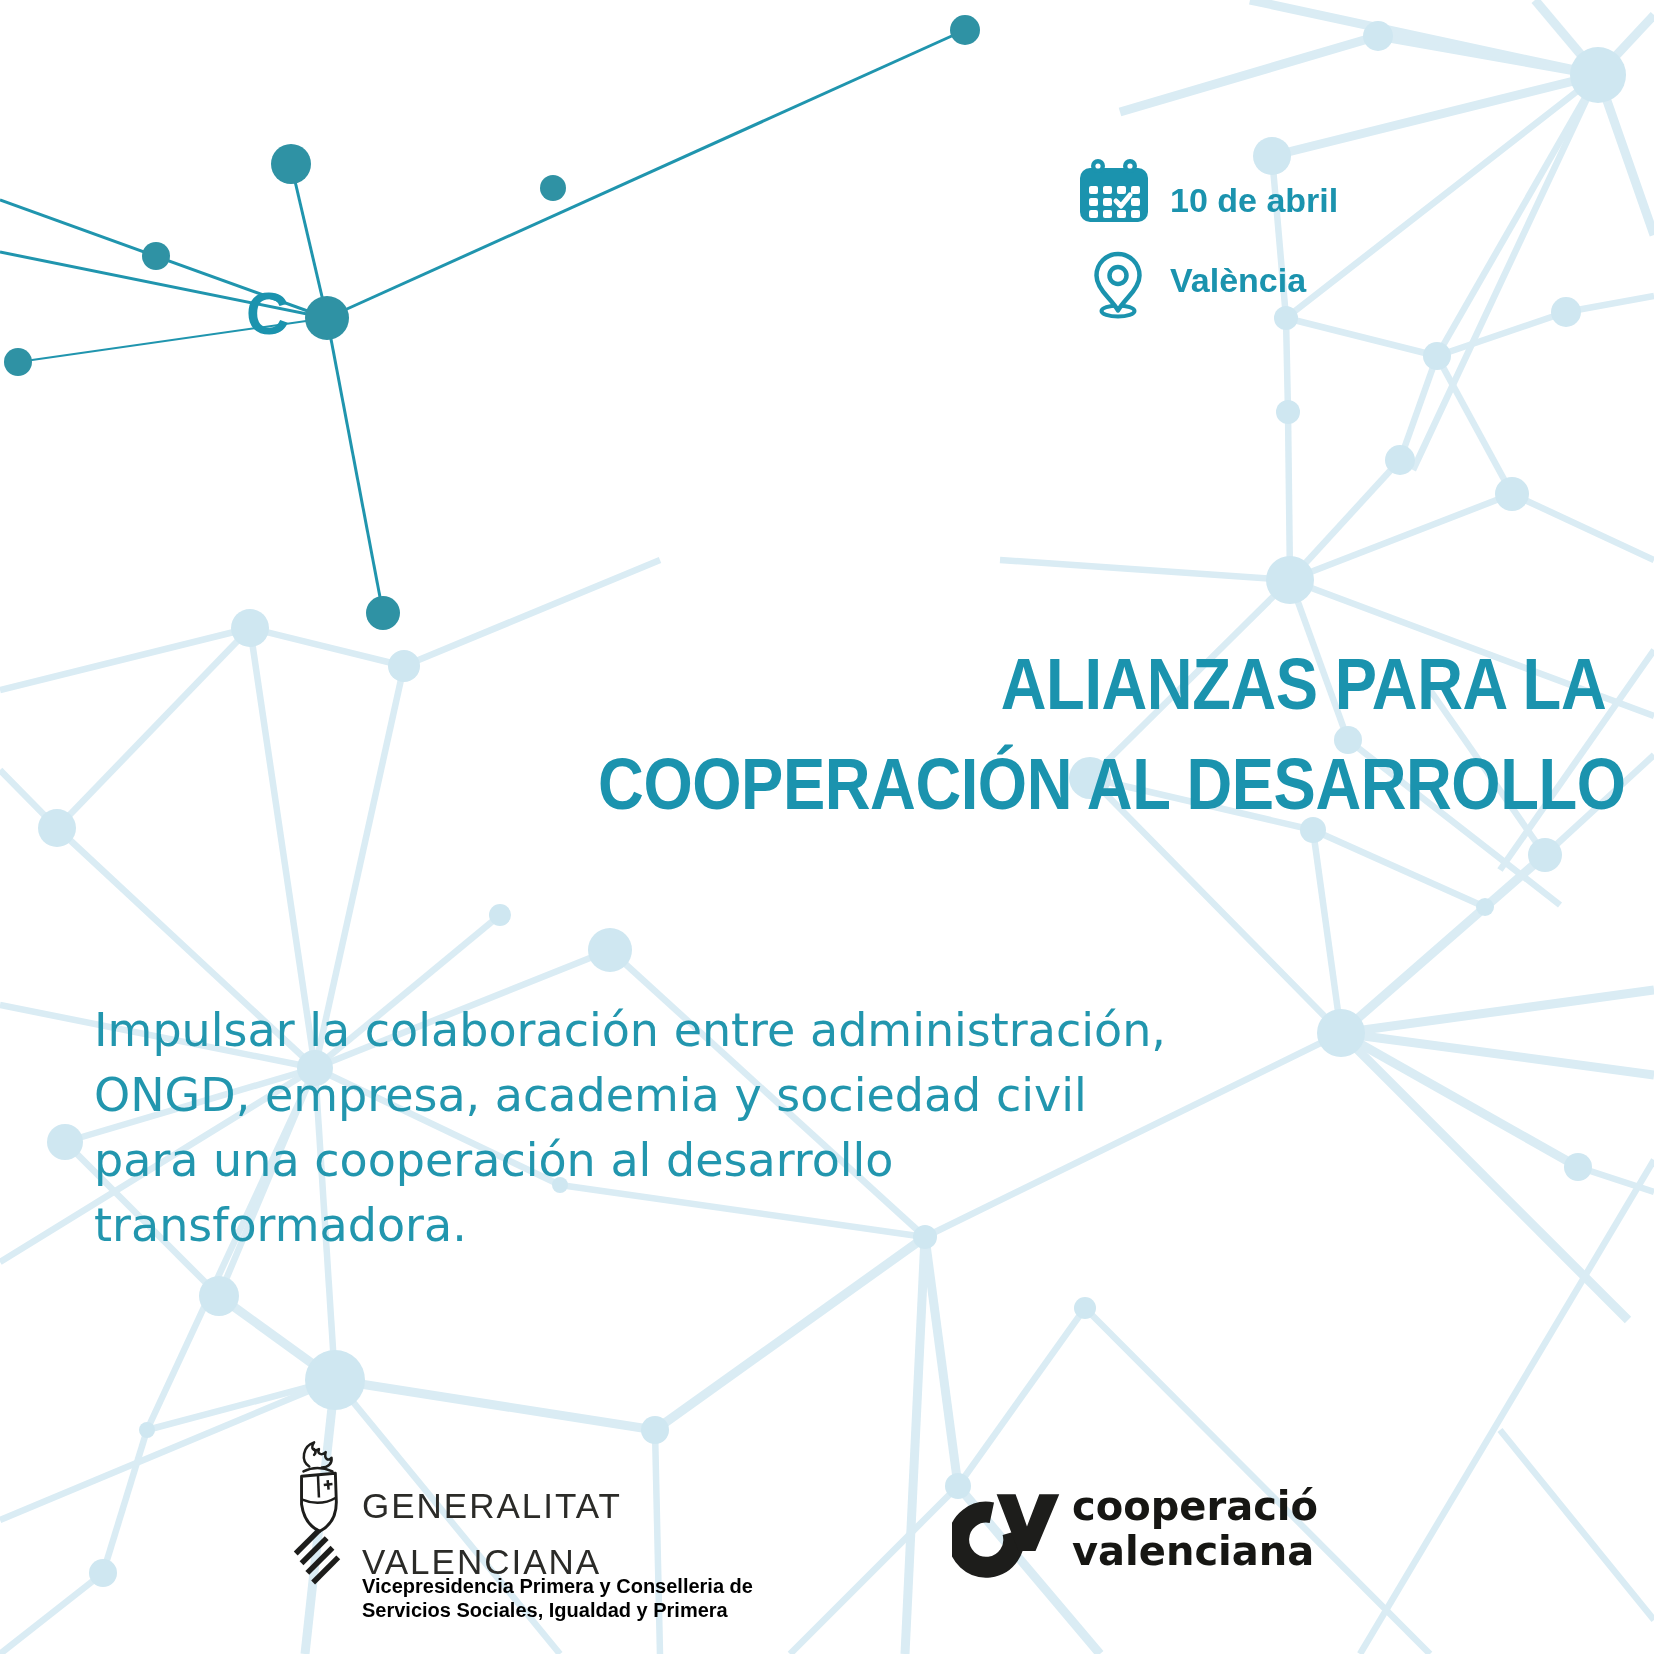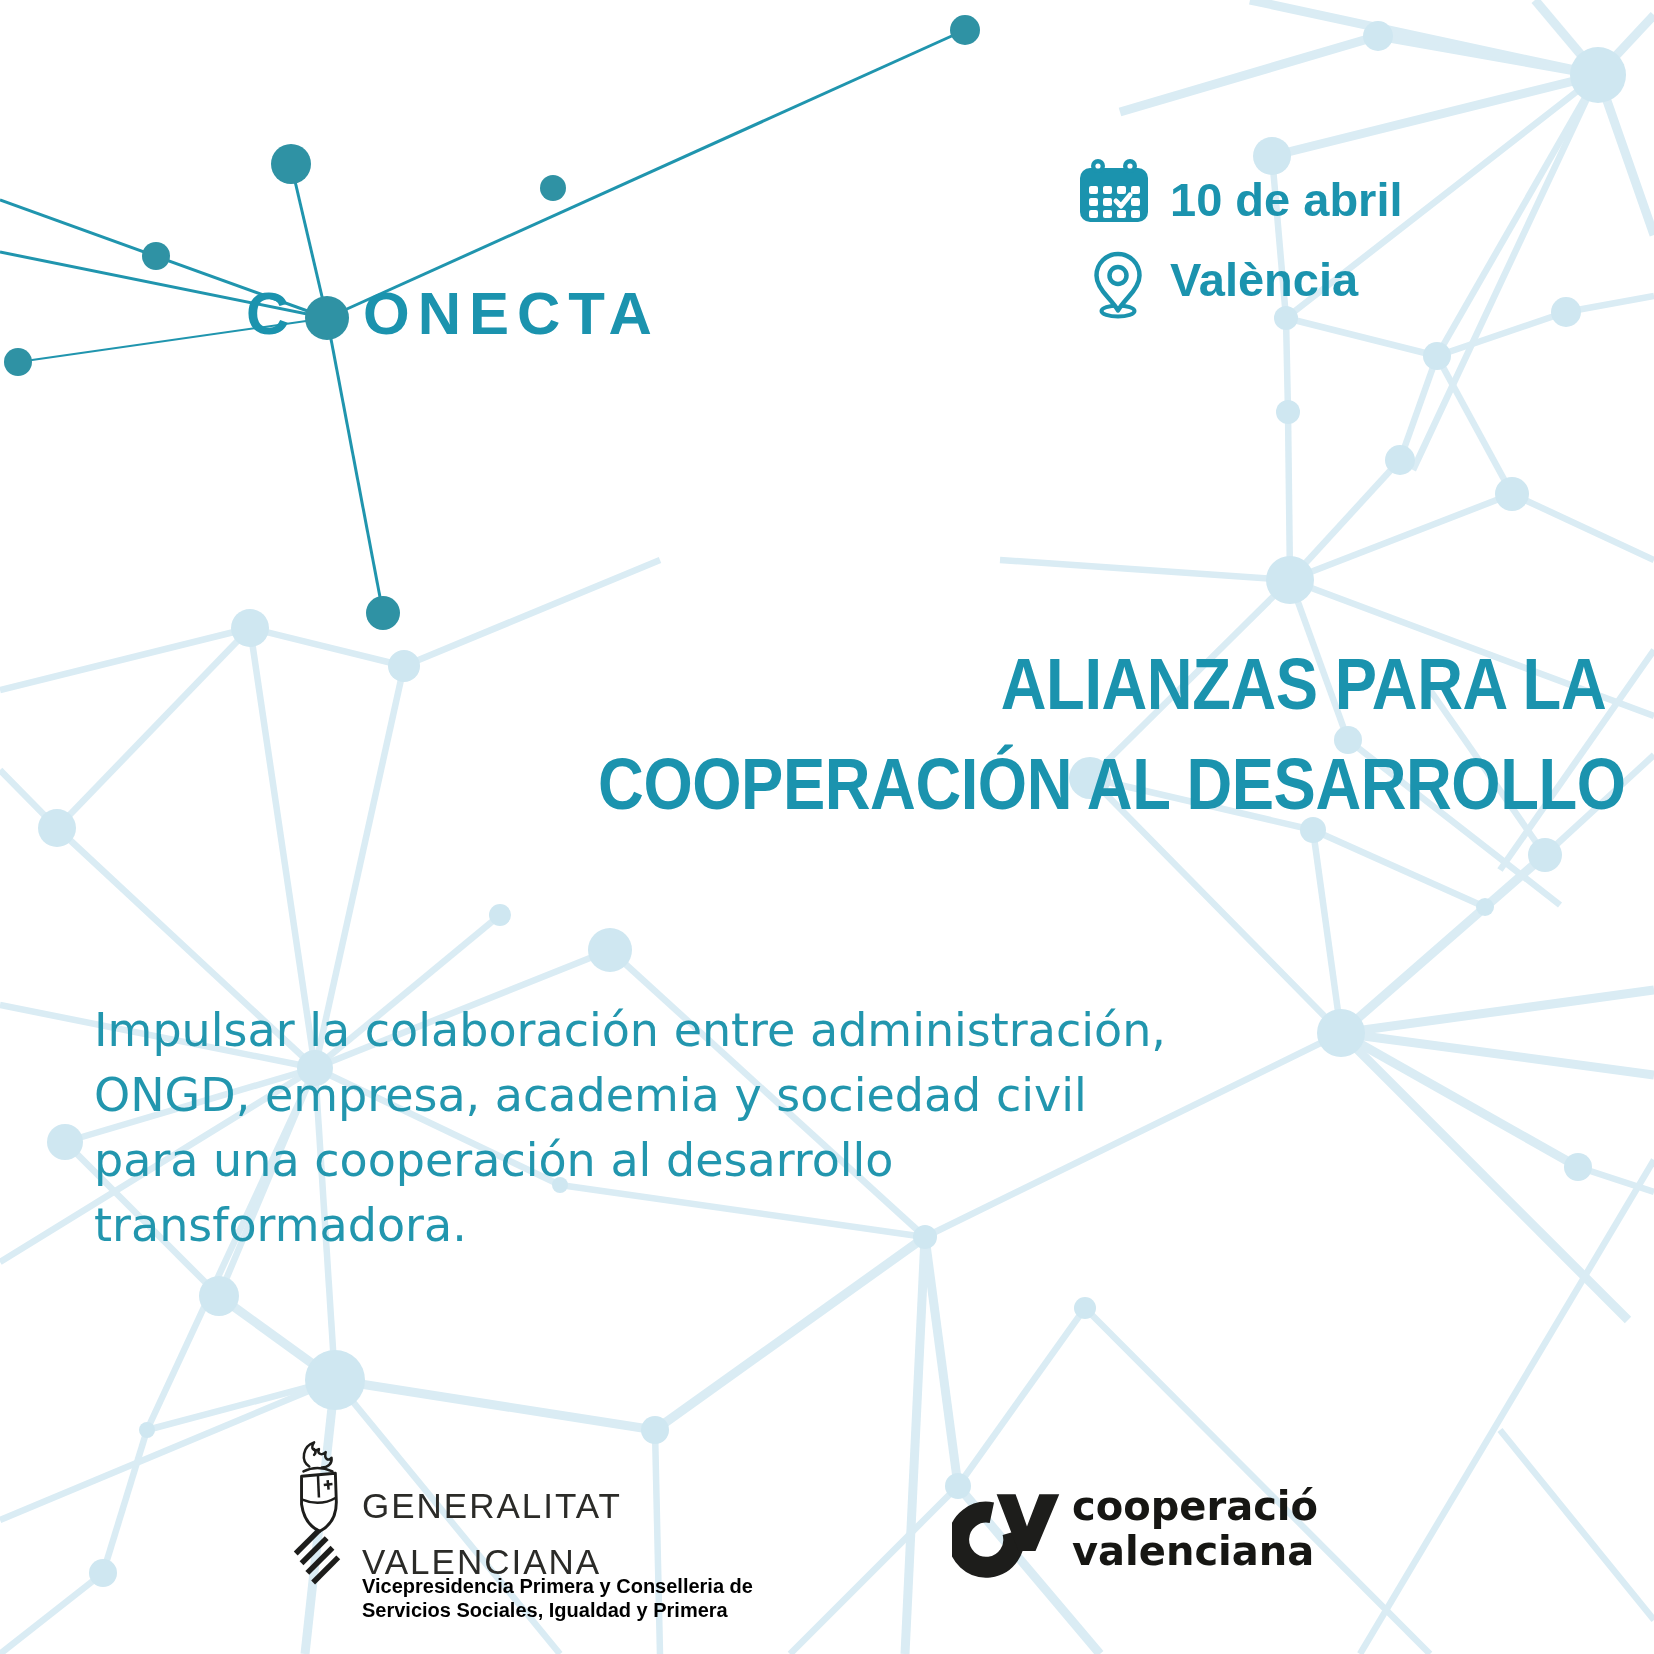--- a/index.html
+++ b/index.html
@@ -32,21 +32,21 @@
     left:158px;top:122px;
     font-size:72px;line-height:72px;font-weight:700;
     letter-spacing:7px;color:var(--accent);white-space:nowrap;
   }
   .brand-line2{top:284px;font-size:60px;line-height:60px;font-weight:700;
     color:var(--accent);white-space:nowrap;}
   .brand-c{left:246px;}
   .brand-rest{left:363px;letter-spacing:8px;}
 
   .meta-text{
-    font-size:47px;line-height:56px;font-weight:700;
+    font-size:34px;line-height:56px;font-weight:700;
     color:var(--accent);white-space:nowrap;
   }
   .date-text{left:1170px;top:172px;}
   .loc-text{left:1170px;top:252px;text-align:center;}
   .cal-icon{left:1078px;top:156px;}
   .pin-icon{left:1088px;top:250px;}
 
   .title{
     right:28px;top:634px;
     text-align:right;
@@ -224,21 +224,20 @@
     <circle class="tn" cx="291" cy="164" r="20"></circle>
     <circle class="tn" cx="156" cy="256" r="14"></circle>
     <circle class="tn" cx="18" cy="362" r="14"></circle>
     <circle class="tn" cx="553" cy="188" r="13"></circle>
     <circle class="tn" cx="965" cy="30" r="15"></circle>
     <circle class="tn" cx="327" cy="318" r="22"></circle>
     <circle class="tn" cx="383" cy="613" r="17"></circle>
   </svg>
 
   <div class="abs brand-line2 brand-c">C</div>
-  <div class="abs brand-line2 brand-rest">ONECTA</div>
 
   <svg class="abs cal-icon" width="72" height="68" viewBox="0 0 72 68" aria-hidden="true">
     <rect x="2" y="12" width="68" height="54" rx="10" fill="var(--accent)"></rect>
     <circle cx="20" cy="10" r="7" fill="var(--accent)"></circle>
     <circle cx="20" cy="10" r="2.6" fill="#ffffff"></circle>
     <circle cx="52" cy="10" r="7" fill="var(--accent)"></circle>
     <circle cx="52" cy="10" r="2.6" fill="#ffffff"></circle>
     <g fill="#ffffff">
       <rect x="11" y="30" width="9" height="8" rx="2"></rect>
         <rect x="25" y="30" width="9" height="8" rx="2"></rect>

